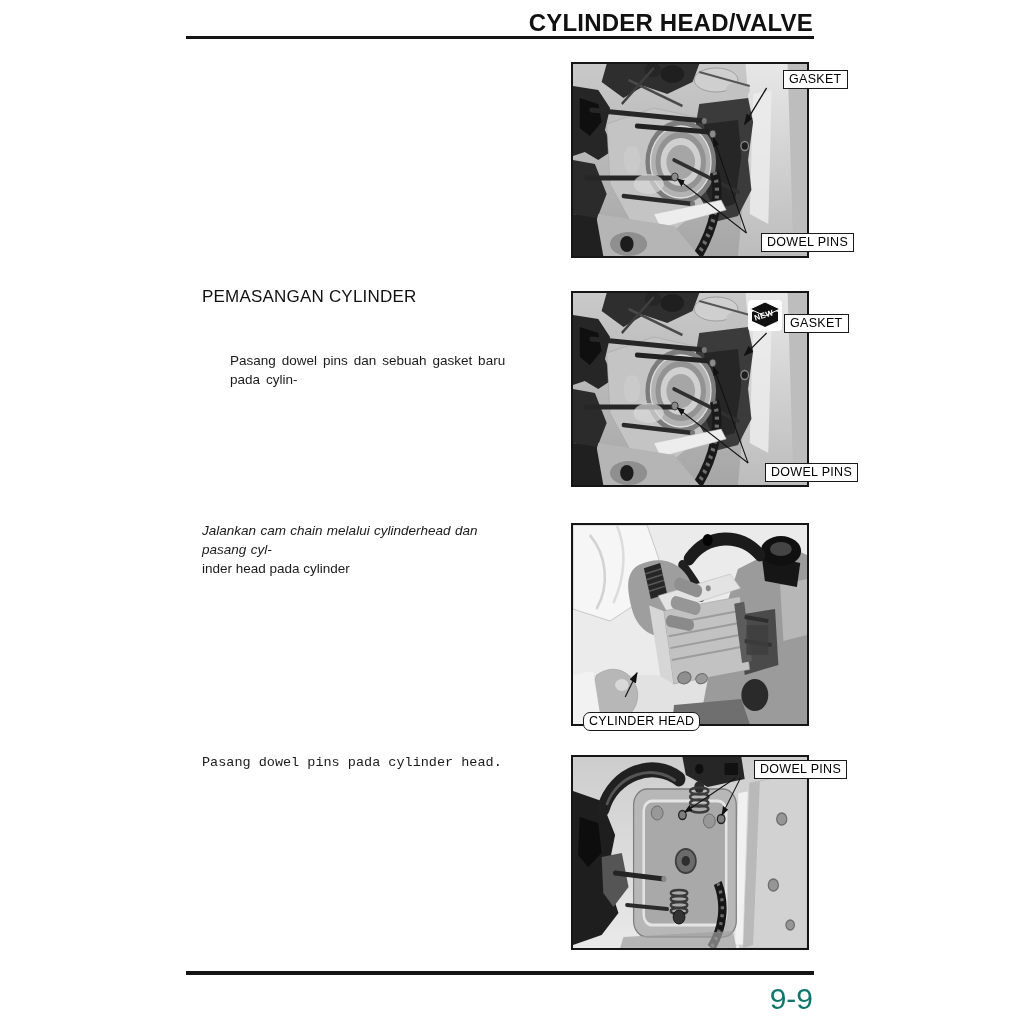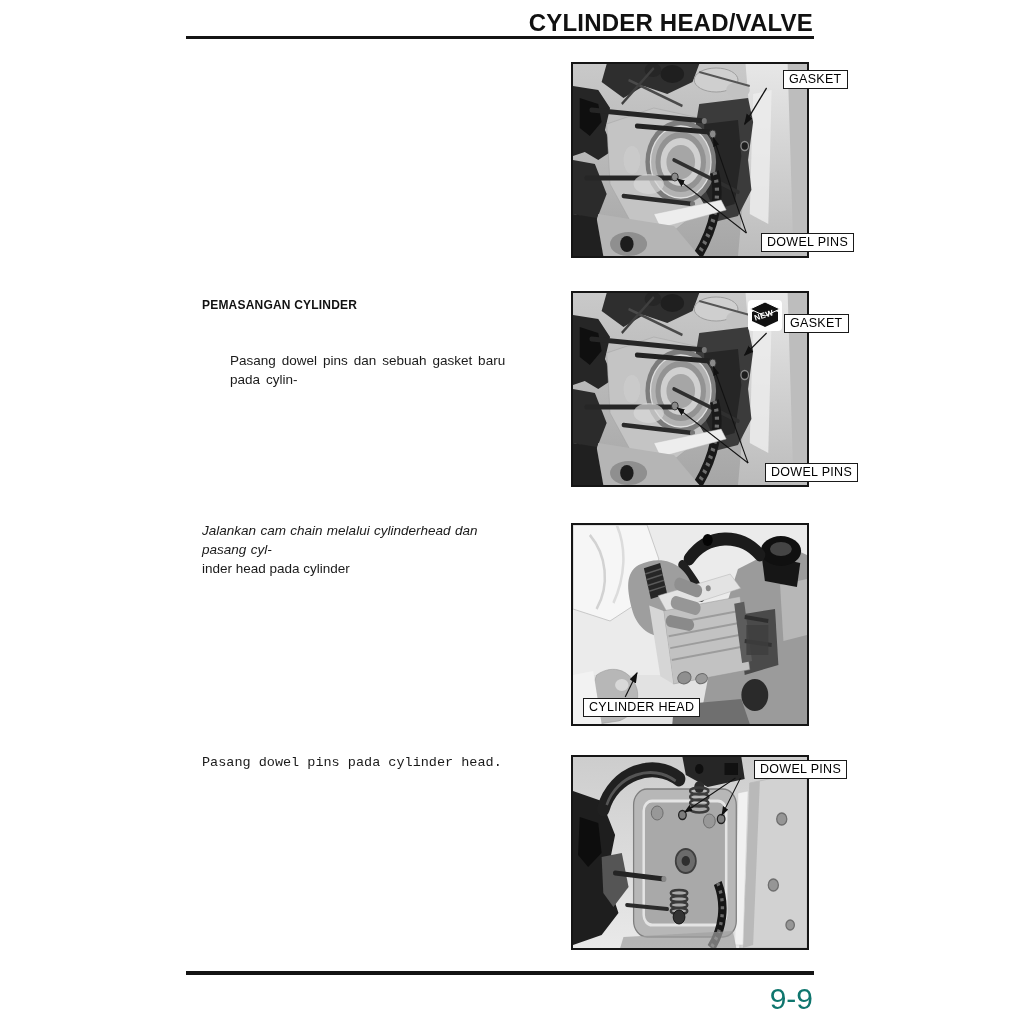--- a/index.html
+++ b/index.html
@@ -5,21 +5,21 @@
   html,body{margin:0;padding:0;background:#e8e8e8;}
   .page{position:relative;width:1024px;height:1024px;background:#ffffff;
         font-family:"Liberation Sans","DejaVu Sans",sans-serif;color:#111;overflow:hidden;}
   .page-title{position:absolute;top:9px;right:211px;font-size:24px;font-weight:700;letter-spacing:.2px;margin-left:27px;}
   .rule{position:absolute;left:186px;width:628px;background:#141414;}
   .rule-top{top:36px;height:3px;}
   .rule-bottom{top:971px;height:4px;}
   .body-text{position:absolute;left:202px;width:300px;font-size:13.5px;line-height:19px;color:#1a1a1a;}
   .just{word-spacing:2.2px;}
   .just-sm{word-spacing:.6px;font-style:italic;}
-  .section-heading{position:absolute;left:202px;top:294px;font-size:12px;line-height:22px;font-weight:700;letter-spacing:.2px;}
+  .section-heading{position:absolute;left:202px;top:286px;font-size:17px;line-height:22px;font-weight:400;letter-spacing:.2px;}
   .figure{position:absolute;left:531px;width:238px;border:2px solid #151515;background:#ec4899;box-sizing:border-box;margin-left:40px;}
   .fig1{top:62px;height:196px;}
   .fig2{top:291px;height:196px;}
   .fig3{top:523px;height:203px;}
   .fig4{top:755px;height:195px;}
   .figure svg.photo{position:absolute;inset:0;width:100%;height:100%;display:block;}
   .overlay{position:absolute;inset:0;width:100%;height:100%;pointer-events:none;}
   .plabel{position:absolute;background:#fff;border:1px solid #1a1a1a;padding:1px 5px 2px;
           font-size:12.5px;letter-spacing:.3px;white-space:nowrap;color:#000;line-height:14px;}
   .new-badge{position:absolute;left:175px;top:7px;width:34px;height:31px;background:#fff;border-radius:4px;}
@@ -196,21 +196,21 @@
       <line x1="204" y1="116" x2="236" y2="120" stroke="#333" stroke-width="4"></line>
       <rect x="206" y="100" width="26" height="30" fill="#3d3d3d" opacity=".8"></rect>
       <path d="M120,180 L200,174 L210,199 L118,199 Z" fill="#6f6f6f"></path>
       <path d="M28,150 C48,138 70,146 76,164 C80,178 70,192 54,196 L30,199 L20,170 Z" fill="#b7b7b7" stroke="#8f8f8f" stroke-width=".5"></path>
       <ellipse cx="58" cy="160" rx="8" ry="6" fill="#d8d8d8"></ellipse>
       <path d="M0,150 L24,146 L34,199 L0,199 Z" fill="#f2f2f2"></path>
     </svg>
     <svg class="overlay" viewBox="0 0 278 199" preserveAspectRatio="none">
       <line x1="62" y1="172" x2="76" y2="148" stroke="#111" stroke-width="1.4" marker-end="url(#ah)"></line>
     </svg>
-    <div class="plabel" style="left:10px;top:173px;">CYLINDER HEAD</div>
+    <div class="plabel" style="left:10px;top:187px;border-radius:7px;">CYLINDER HEAD</div>
   </div>
 
   <div class="body-text" style="top:753px;font-family:Liberation Mono, monospace;">Pasang dowel pins pada cylinder head.</div>
 
   <div class="figure fig4">
     <svg class="photo" viewBox="0 0 278 191" preserveAspectRatio="none">
       <defs>
         <linearGradient id="gC" x1="0" y1="0" x2="0" y2="1">
           <stop offset="0" stop-color="#cdcdcd"></stop>
             <stop offset="1" stop-color="#e9e9e9"></stop>

